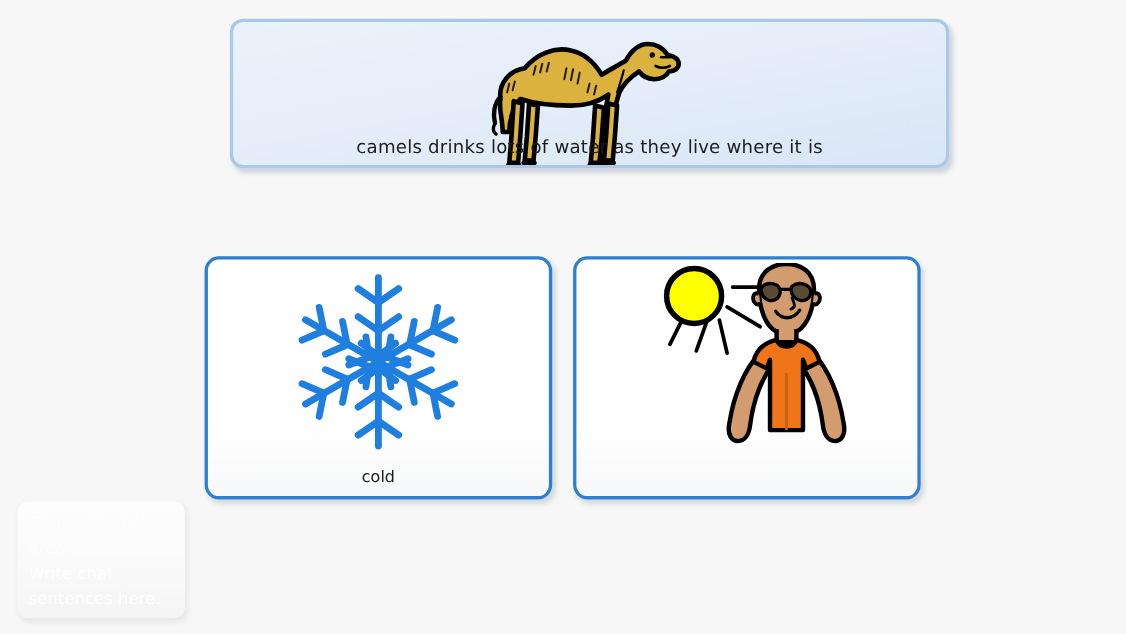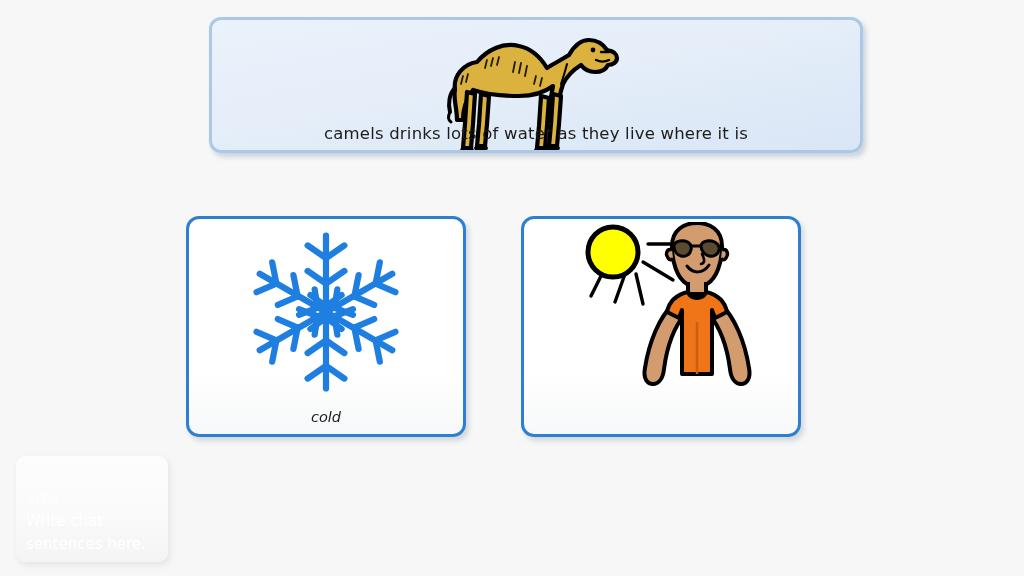--- a/index.html
+++ b/index.html
@@ -54,30 +54,29 @@
     font-family: "DejaVu Sans", "Liberation Sans", sans-serif;
     font-size: 16.5px;
     color: #1c1c1c;
     letter-spacing: .2px;
     white-space: nowrap;
   }
 
   
   .word-card {
     position: absolute;
-    top: 216px;
-    width: 280px;
+    top: 233px;
+    width: 316px;
     height: 221px;
     box-sizing: border-box;
     border: 3.5px solid #2d7fd1;
     border-radius: 13px;
     background: linear-gradient(180deg, #ffffff 0%, #ffffff 70%, #f7f8f9 100%);
     box-shadow: 3px 4px 5px rgba(120,135,150,0.28);
     overflow: hidden;
-    font-style: italic;
   }
   .word-card.left  { left: 186px; }
   .word-card.right { left: 521px; }
 
   .word-card .pic {
     position: absolute;
     left: 0; right: 0;
     top: 2px;
     height: 182px;
     display: flex;

